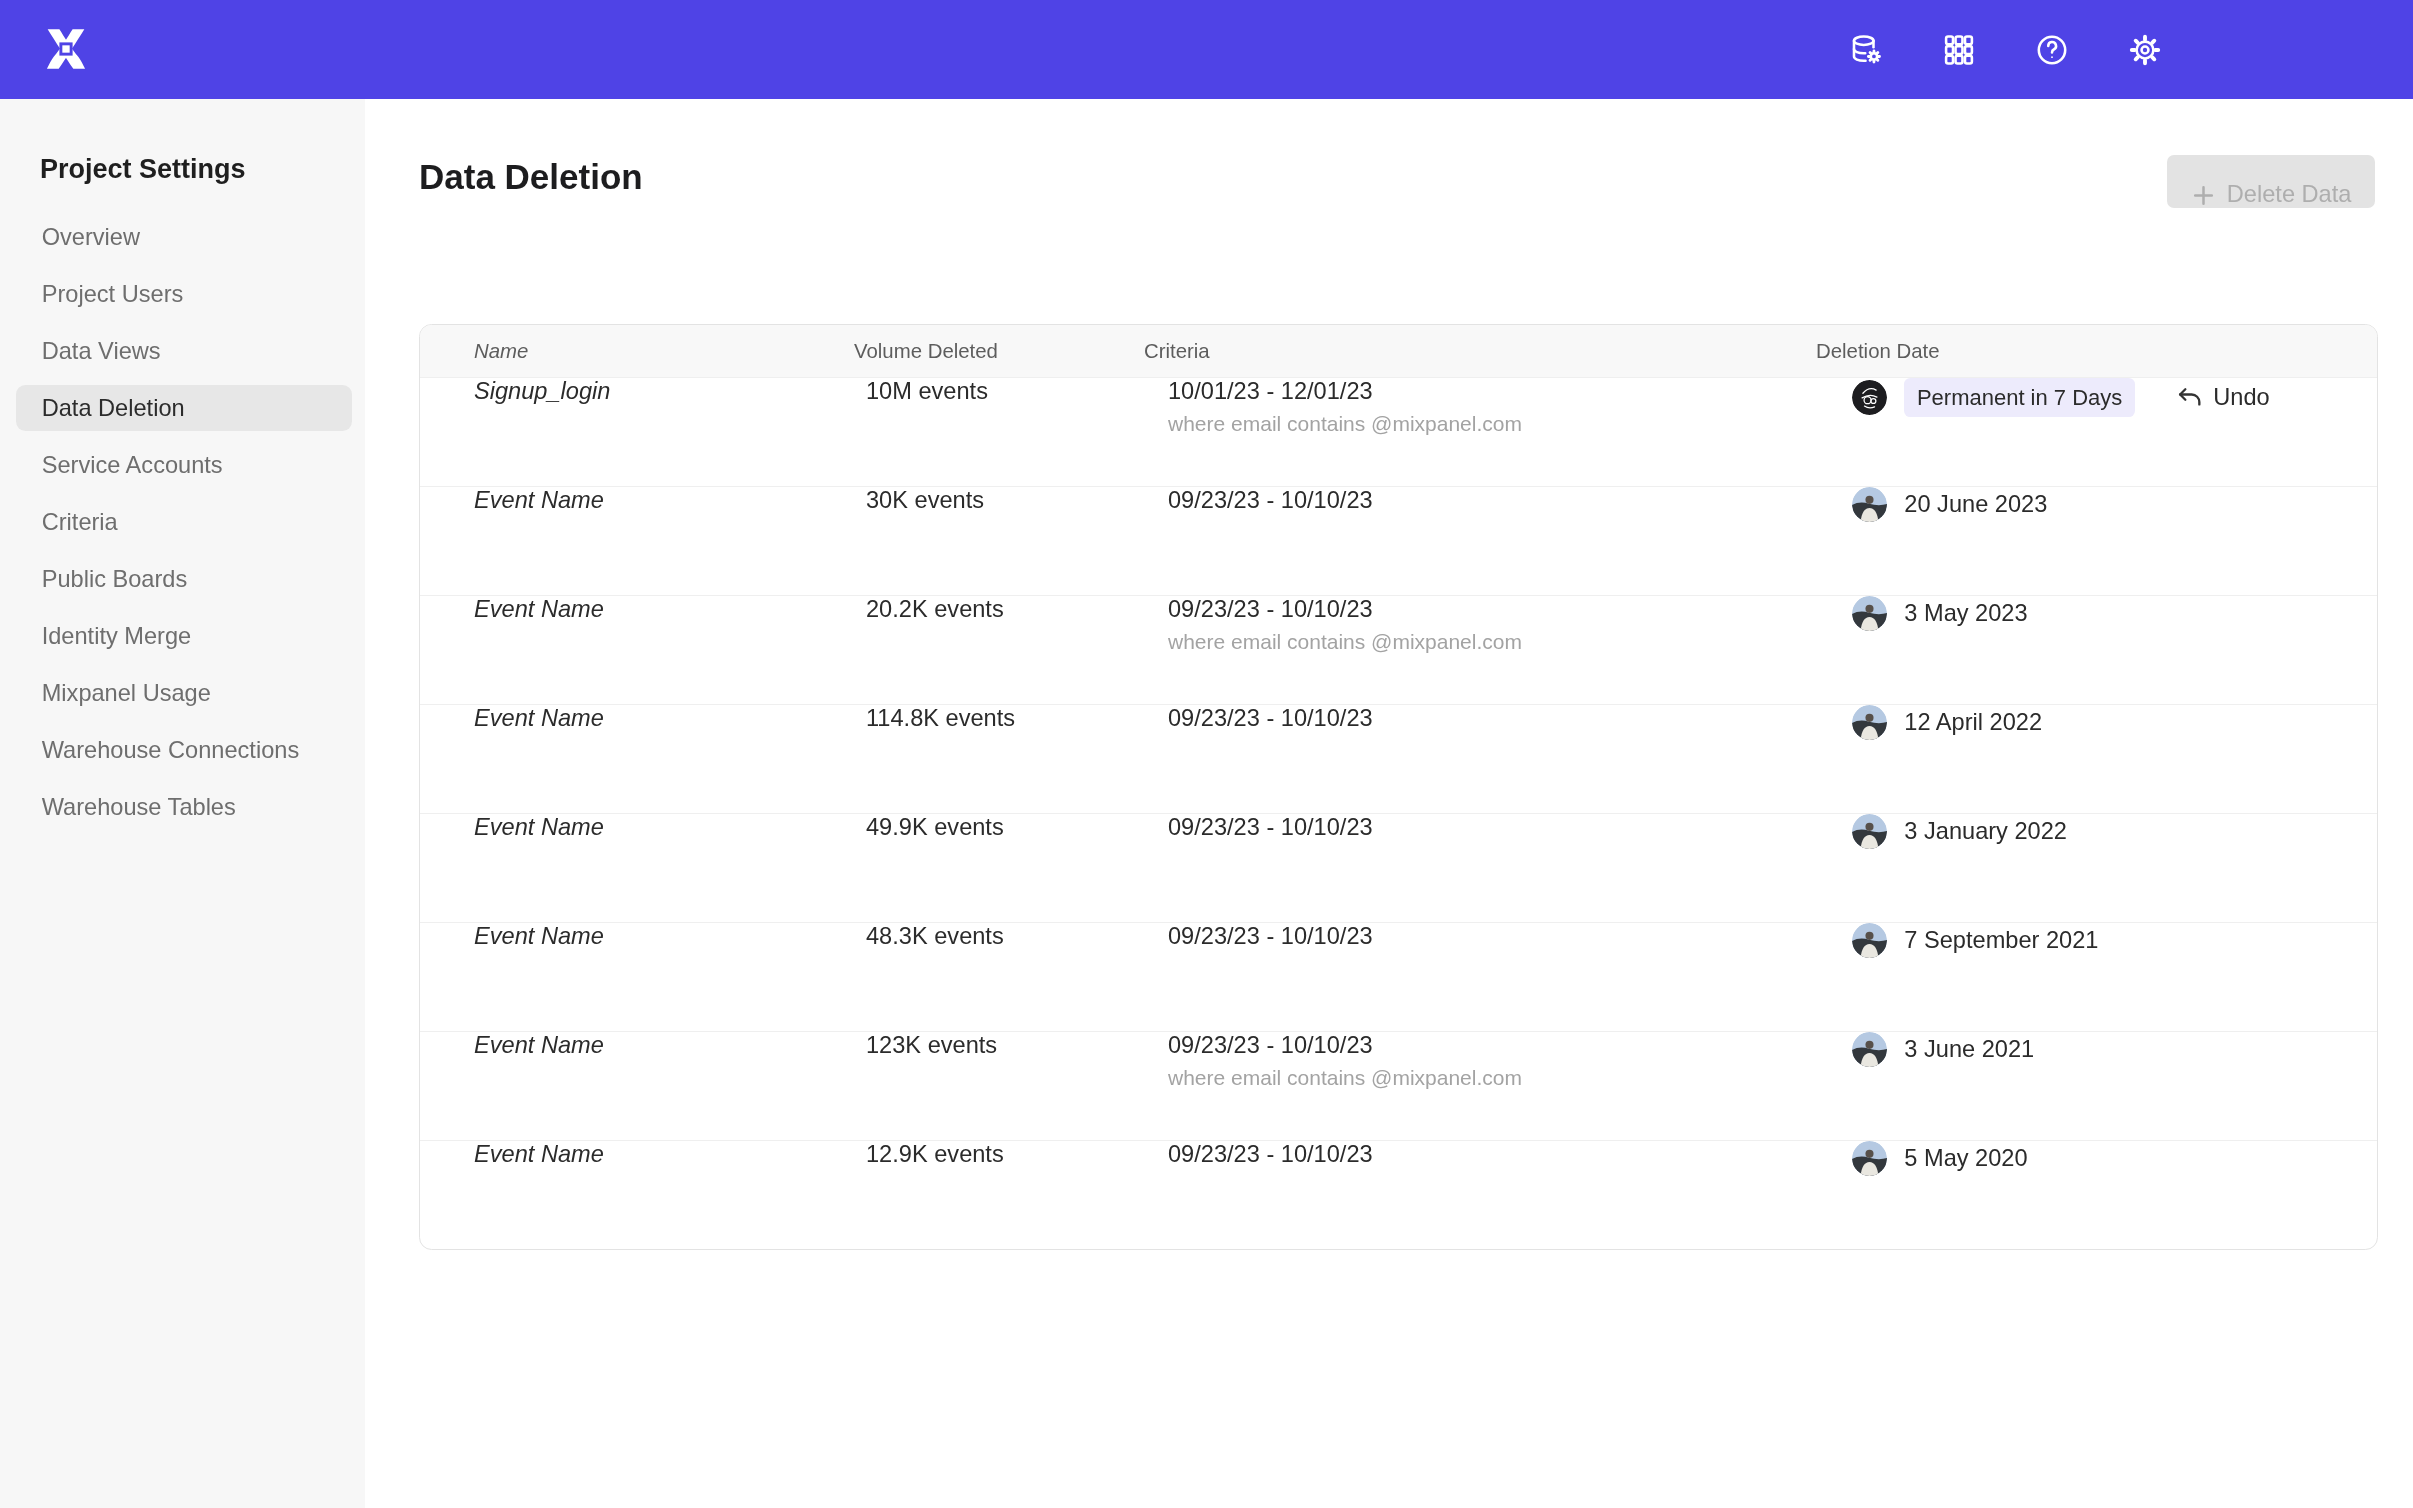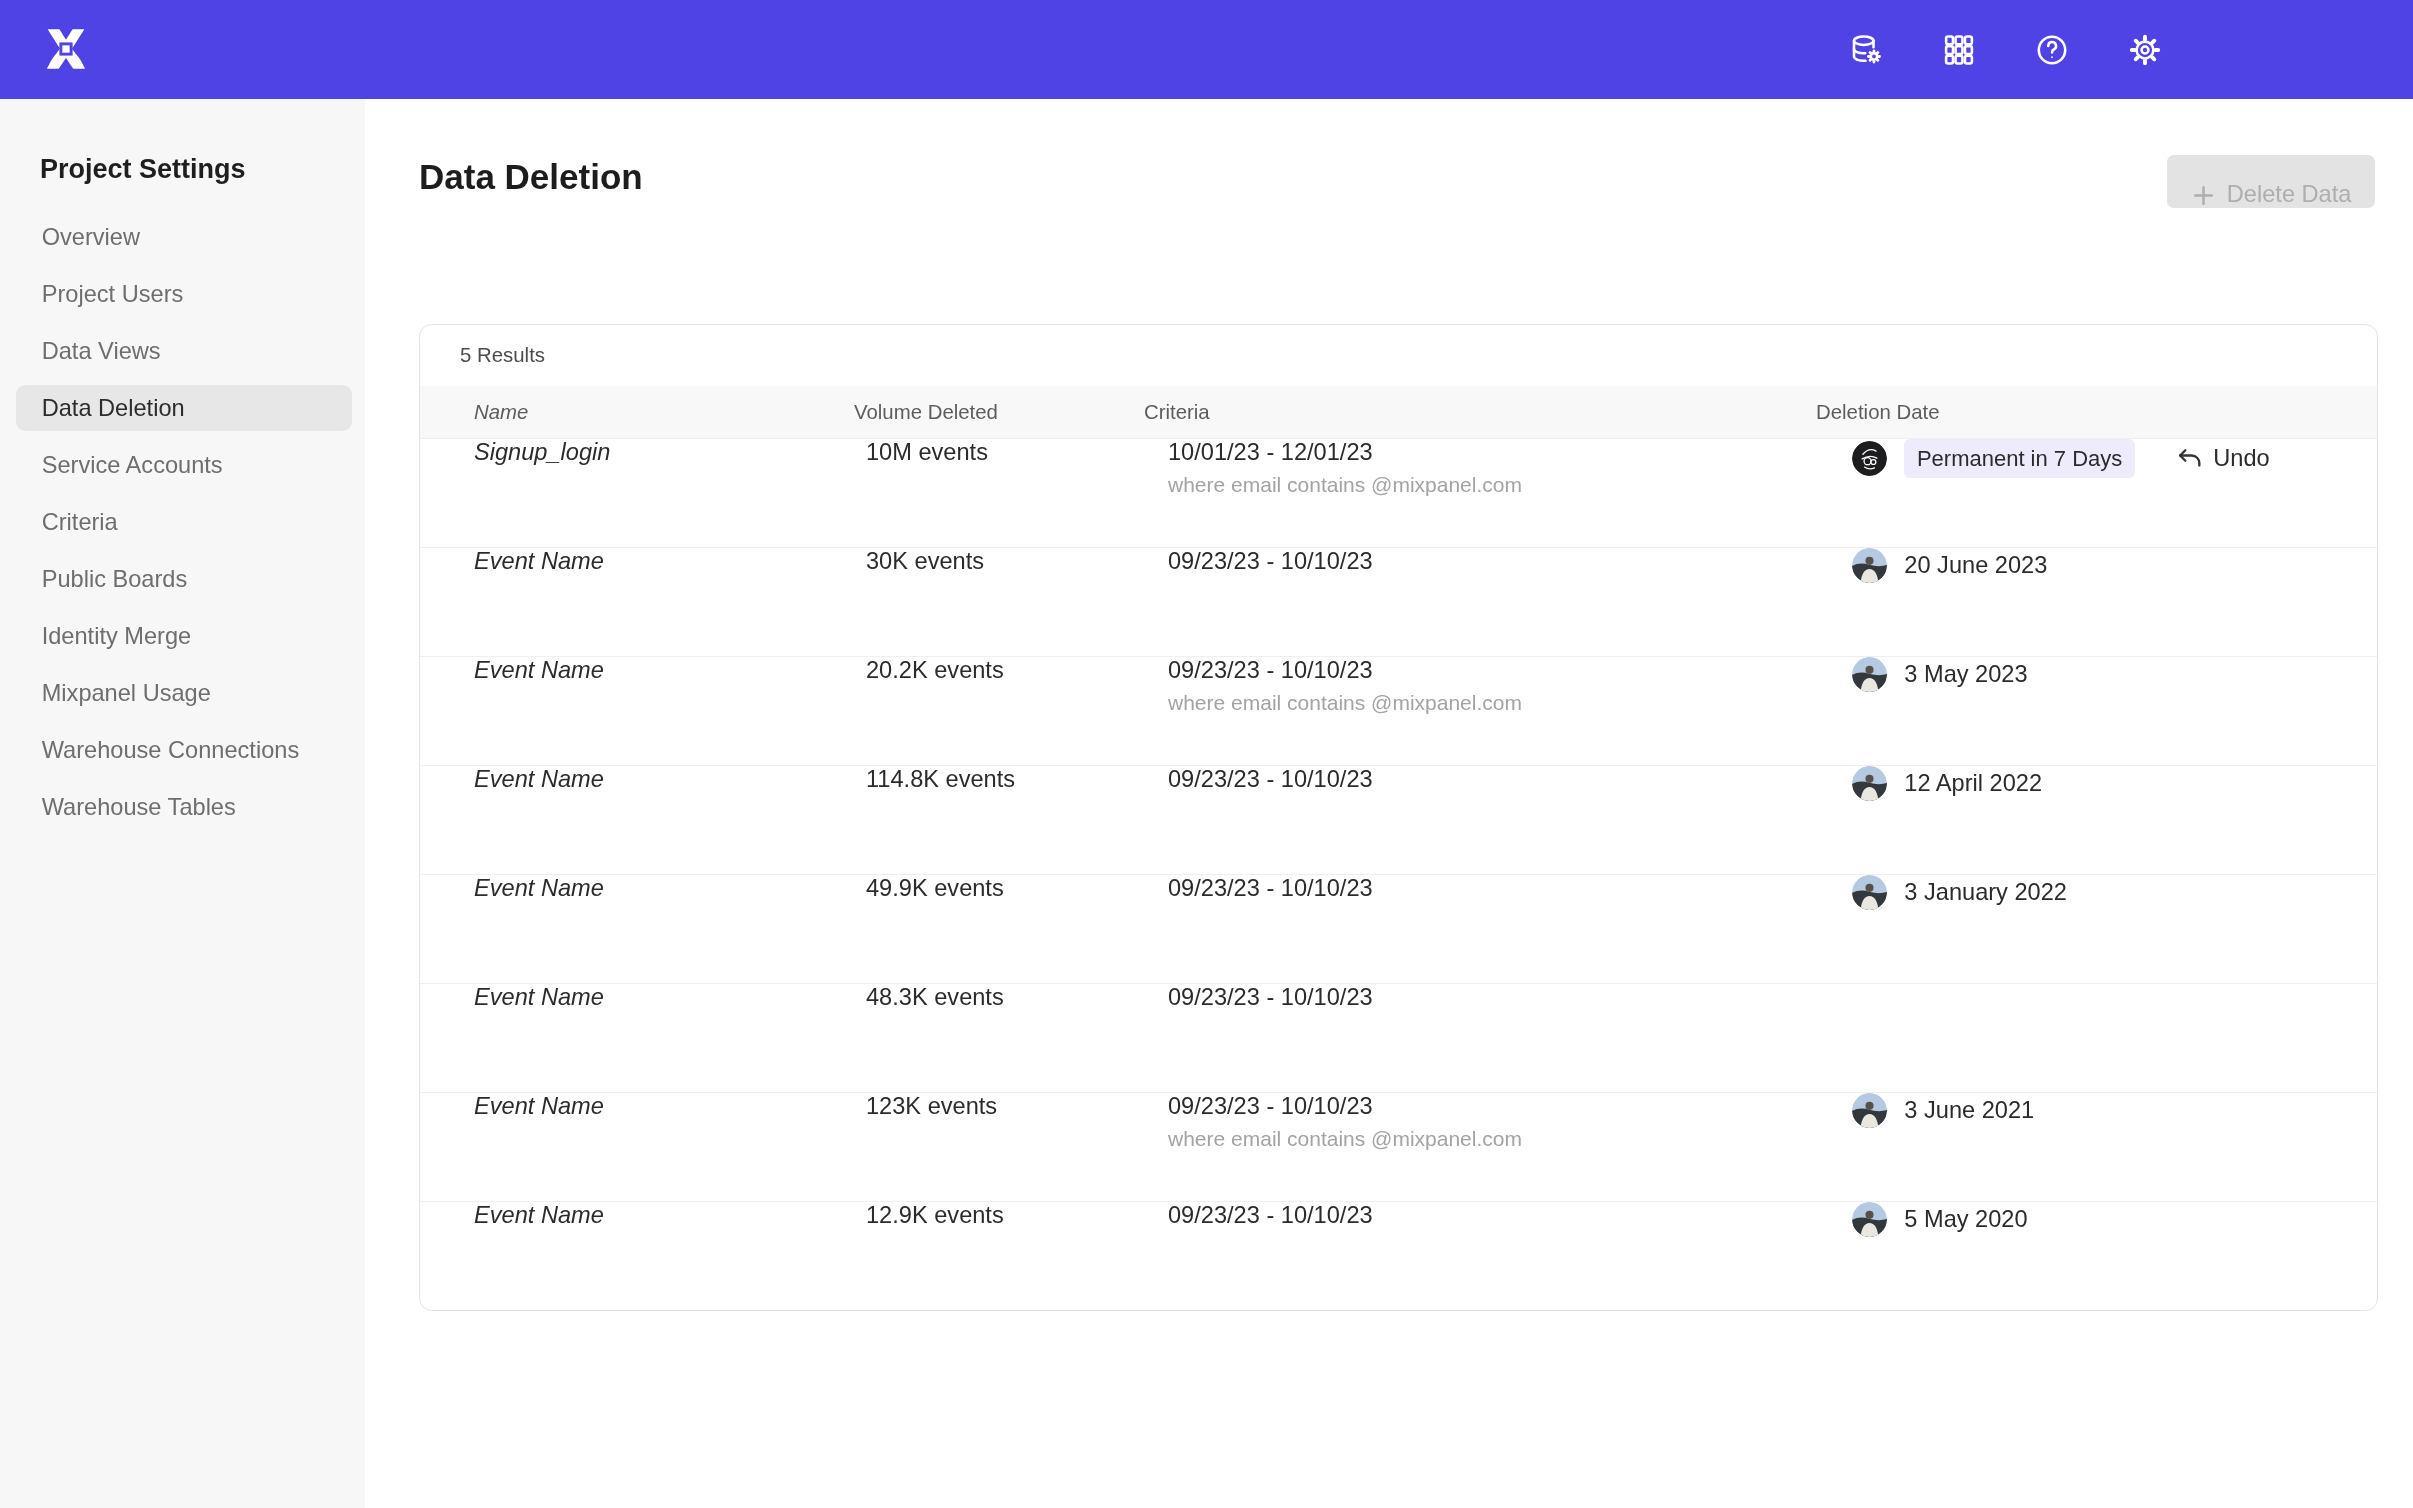--- a/index.html
+++ b/index.html
@@ -157,21 +157,20 @@
 <main class="main">
   <h1 class="page-title">Data Deletion</h1>
   <button class="delete-btn" aria-disabled="true">
     <svg viewBox="0 0 24 24">
         <path d="M12 4 v16 M4 12 h16" fill="none"></path>
       </svg>
     <span>Delete Data</span>
   </button>
 
   <section class="card">
-    <div class="results-bar">5 Results</div>
     <div class="thead" id="thead">
         <div class="cell col-name">Name</div>
         <div class="cell col-volume">Volume Deleted</div>
         <div class="cell col-criteria">Criteria</div>
         <div class="cell col-date">Deletion Date</div>
       </div>
     <div id="tbody">
   <div class="trow">
     <div class="cell col-name">Signup_login</div>
     <div class="cell col-volume">10M events</div>
@@ -332,20 +331,40 @@
 
   <div class="trow">
     <div class="cell col-name">Event Name</div>
     <div class="cell col-volume">48.3K events</div>
     <div class="cell col-criteria">
       <div class="crit-wrap">
         <div class="crit-main">09/23/23 - 10/10/23</div>
 
       </div>
     </div>
+    <div class="cell col-date">
+      <span class="avatar">
+              <svg viewBox="0 0 45 45">
+                <defs>
+                  <clipPath id="clip4">
+                    <circle cx="22.5" cy="22.5" r="22.5"></circle>
+                  </clipPath>
+                </defs>
+    <g clip-path="url(#clip4)">
+                  <rect width="45" height="45" fill="#b5c9e2"></rect>
+    <path d="M0 23 Q10 18 22 21.5 T45 22 V45 H0 Z" fill="#33383d"></path>
+    <circle cx="22.5" cy="16.5" r="5.2" fill="#57504a"></circle>
+    <path d="M11 45 Q13 27 22.5 27 Q32 27 34 45 Z" fill="#e9e7e0"></path>
+                </g>
+              </svg>
+            </span>
+
+      <span class="date-text">7 September 2021</span>
+
+    </div>
   </div>
 
   <div class="trow">
     <div class="cell col-name">Event Name</div>
     <div class="cell col-volume">123K events</div>
     <div class="cell col-criteria">
       <div class="crit-wrap">
         <div class="crit-main">09/23/23 - 10/10/23</div>
         <div class="crit-sub">where email contains @mixpanel.com</div>
       </div>

